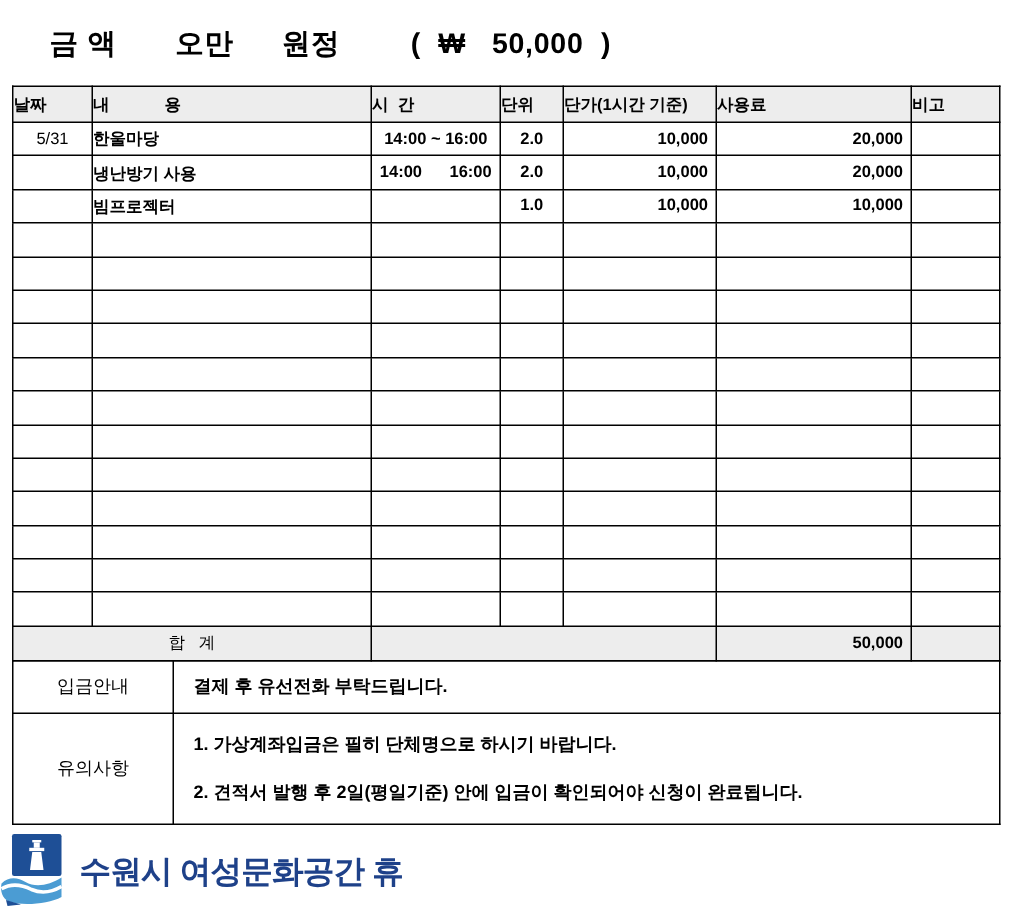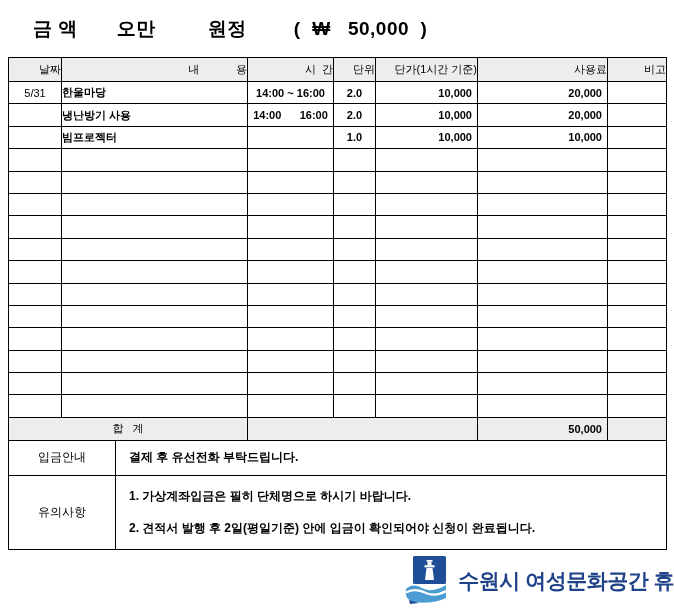--- a/index.html
+++ b/index.html
@@ -11,54 +11,54 @@
   .page { position:relative; width:674px; height:613px; background:#fff; overflow:hidden; }
 
   
   .amount-line {
     position:absolute; top:16px; left:33px;
     display:flex; align-items:baseline;
     font-weight:bold; font-size:19px; letter-spacing:0.5px;
     white-space:pre;
   }
   .amt-korean  { margin-left:39px; }
-  .amt-suffix  { margin-left:52px; }
+  .amt-suffix  { margin-left:32px; }
   .amt-numeric { margin-left:47px; white-space:pre; }
 
   
   .tables { position:absolute; top:57px; left:8px; width:658px; }
   table { border-collapse:collapse; table-layout:fixed; width:658px; }
   table.info-table { margin-top:-1px; }
   td, th { border:1px solid #000; padding:0; overflow:hidden; }
   table { border:1.5px solid #000; }
 
   .main-table th {
-    height:23px; background:#ededed; font-weight:normal;
-    font-size:11px; text-align:right; white-space:pre;
+    height:23px; background:#ededed; font-weight:bold;
+    font-size:11px; text-align:left; white-space:pre;
   }
   .main-table td { height:21.4px; font-size:11px; vertical-align:middle; }
   .cell-date   { text-align:center; font-weight:normal; }
   .cell-content{ font-weight:bold; }
   .cell-time   { text-align:center; font-weight:bold; white-space:pre; }
   .cell-unit   { text-align:center; font-weight:bold; }
   .cell-num    { text-align:right; font-weight:bold; padding-right:5px; }
   .total-row td { background:#ededed; height:22px; }
   .total-label { text-align:center; font-weight:normal; font-size:11.5px; white-space:pre; }
 
   .info-table td { font-size:12px; }
   .info-label { width:107px; text-align:center; font-weight:normal; }
   .info-content { font-weight:bold; padding-left:13px; }
   .row-payment td { height:34px; }
   .row-notes td { height:73px; }
   .note-line + .note-line { margin-top:15px; }
 
   
   .footer {
     position:absolute; top:556px; left:0; width:674px;
-    display:flex; justify-content:flex-end; align-items:center; gap:9px;
+    display:flex; justify-content:flex-start; align-items:center; gap:9px;
   }
   .logo-icon { width:44px; height:49px; display:block; }
   .org-name { font-size:21px; font-weight:bold; color:#1e4189; letter-spacing:-0.5px; }
 </style>
 </head>
 <body>
 
 <div class="page">
 
   <div class="amount-line">

